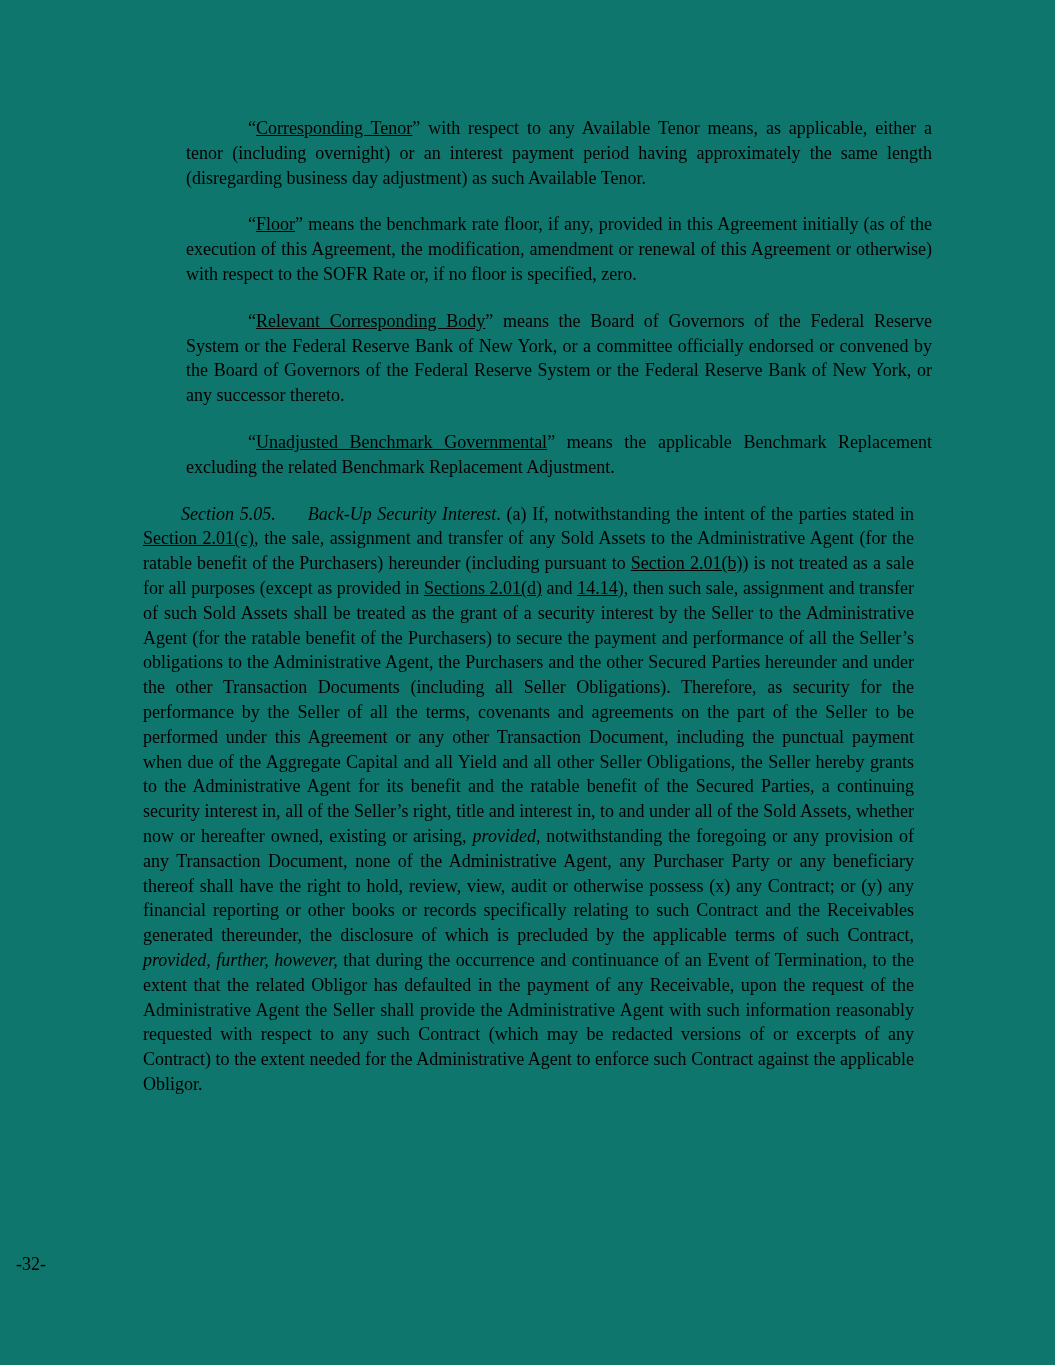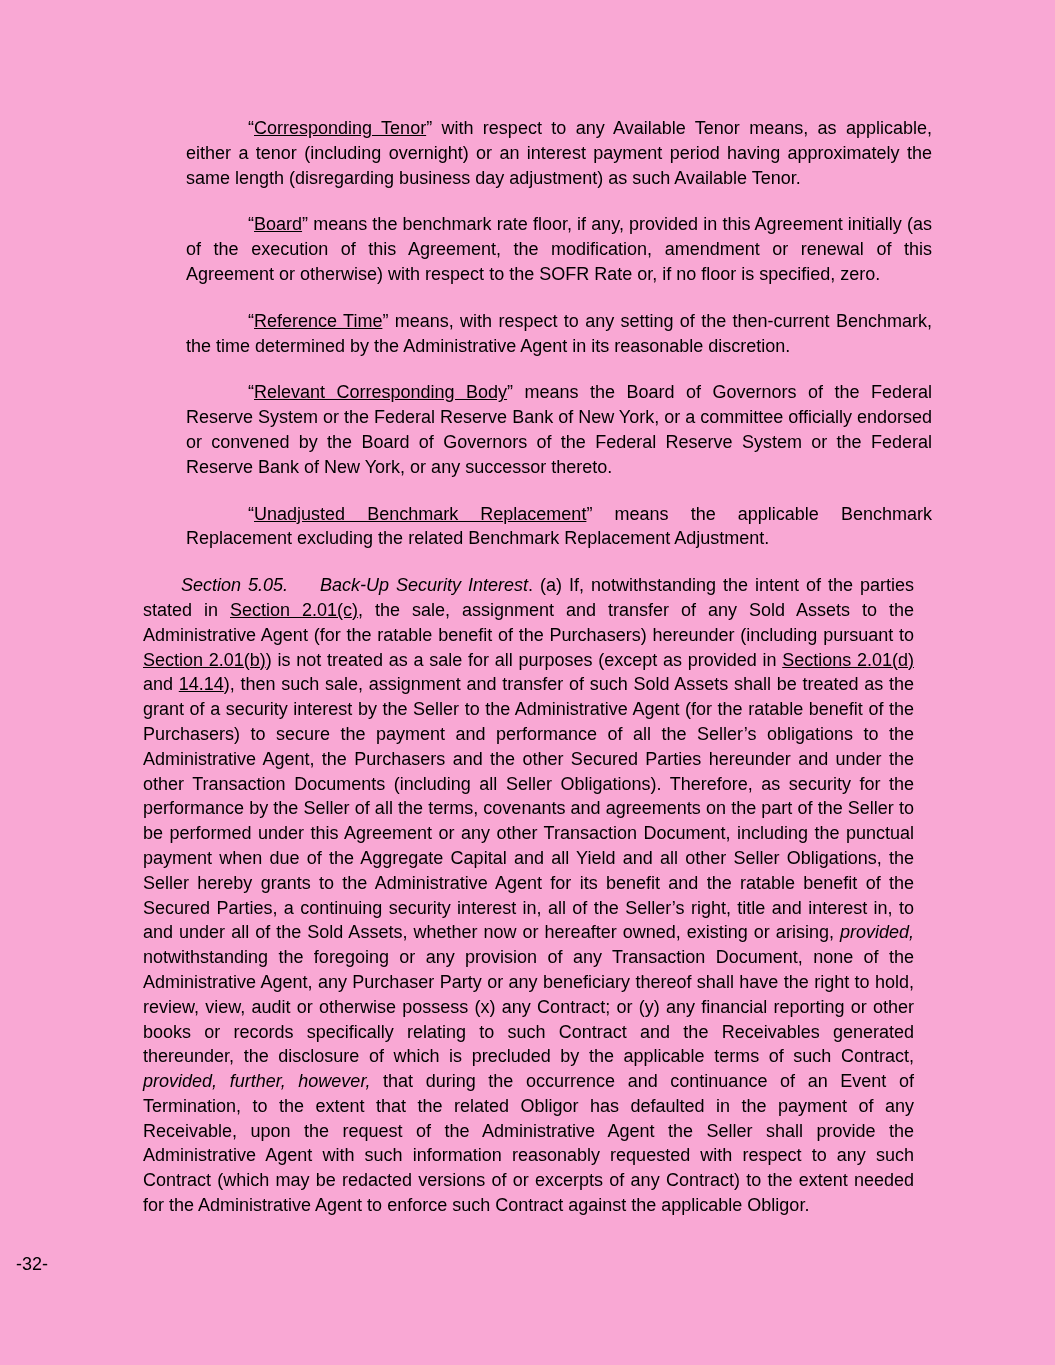--- a/index.html
+++ b/index.html
@@ -5,23 +5,23 @@
 <style>
   html, body {
     margin: 0;
     padding: 0;
     background: #ffffff;
   }
   .page {
     position: relative;
     width: 1055px;
     height: 1365px;
-    background: #f9a8d4;
+    background: #0f766e;
     color: #000000;
-    font-family: Liberation Sans, sans-serif;
+    font-family: Liberation Serif, serif;
     font-size: 18px;
     line-height: 24.8px;
     overflow: hidden;
     box-sizing: border-box;
   }
   .content {
     position: absolute;
     top: 116px;
     left: 125px;
     width: 807px;
@@ -47,20 +47,19 @@
     text-align: left;
     padding-left: 16px;
   }
 </style>
 </head>
 <body>
 
 <div class="page">
   <div class="content">
     <p class="definition"><span>“</span><span class="u">Corresponding Tenor</span><span>” with respect to any Available Tenor means, as applicable, either a tenor (including overnight) or an interest payment period having approximately the same length (disregarding business day adjustment) as such Available Tenor.</span></p>
-    <p class="definition"><span>“</span><span class="u">Board</span><span>” means the benchmark rate floor, if any, provided in this Agreement initially (as of the execution of this Agreement, the modification, amendment or renewal of this Agreement or otherwise) with respect to the SOFR Rate or, if no floor is specified, zero.</span></p>
-    <p class="definition"><span>“</span><span class="u">Reference Time</span><span>” means, with respect to any setting of the then-current Benchmark, the time determined by the Administrative Agent in its reasonable discretion.</span></p>
+    <p class="definition"><span>“</span><span class="u">Floor</span><span>” means the benchmark rate floor, if any, provided in this Agreement initially (as of the execution of this Agreement, the modification, amendment or renewal of this Agreement or otherwise) with respect to the SOFR Rate or, if no floor is specified, zero.</span></p>
     <p class="definition"><span>“</span><span class="u">Relevant Corresponding Body</span><span>” means the Board of Governors of the Federal Reserve System or the Federal Reserve Bank of New York, or a committee officially endorsed or convened by the Board of Governors of the Federal Reserve System or the Federal Reserve Bank of New York, or any successor thereto.</span></p>
-    <p class="definition"><span>“</span><span class="u">Unadjusted Benchmark Replacement</span><span>” means the applicable Benchmark Replacement excluding the related Benchmark Replacement Adjustment.</span></p>
+    <p class="definition"><span>“</span><span class="u">Unadjusted Benchmark Governmental</span><span>” means the applicable Benchmark Replacement excluding the related Benchmark Replacement Adjustment.</span></p>
     <p class="section"><span class="i">Section 5.05.</span><span class="tab"> </span><span class="i">Back-Up Security Interest</span><span>.  (a) If, notwithstanding the intent of the parties stated in </span><span class="u">Section 2.01(c)</span><span>, the sale, assignment and transfer of any Sold Assets to the Administrative Agent (for the ratable benefit of the Purchasers) hereunder (including pursuant to </span><span class="u">Section 2.01(b)</span><span>) is not treated as a sale for all purposes (except as provided in </span><span class="u">Sections 2.01(d)</span><span> and </span><span class="u">14.14</span><span>), then such sale, assignment and transfer of such Sold Assets shall be treated as the grant of a security interest by the Seller to the Administrative Agent (for the ratable benefit of the Purchasers) to secure the payment and performance of all the Seller’s obligations to the Administrative Agent, the Purchasers and the other Secured Parties hereunder and under the other Transaction Documents (including all Seller Obligations).  Therefore, as security for the performance by the Seller of all the terms, covenants and agreements on the part of the Seller to be performed under this Agreement or any other Transaction Document, including the punctual payment when due of the Aggregate Capital and all Yield and all other Seller Obligations, the Seller hereby grants to the Administrative Agent for its benefit and the ratable benefit of the Secured Parties, a continuing security interest in, all of the Seller’s right, title and interest in, to and under all of the Sold Assets, whether now or hereafter owned, existing or arising, </span><span class="i">provided,</span><span> notwithstanding the foregoing or any provision of any Transaction Document, none of the Administrative Agent, any Purchaser Party or any beneficiary thereof shall have the right to hold, review, view, audit or otherwise possess (x) any Contract; or (y) any financial reporting or other books or records specifically relating to such Contract and the Receivables generated thereunder, the disclosure of which is precluded by the applicable terms of such Contract, </span><span class="i">provided, further, however,</span><span> that during the occurrence and continuance of an Event of Termination, to the extent that the related Obligor has defaulted in the payment of any Receivable, upon the request of the Administrative Agent the Seller shall provide the Administrative Agent with such information reasonably requested with respect to any such Contract (which may be redacted versions of or excerpts of any Contract) to the extent needed for the Administrative Agent to enforce such Contract against the applicable Obligor.</span></p>
   </div>
   <div class="footer">-32-</div>
 </div>
 
 </body></html>

